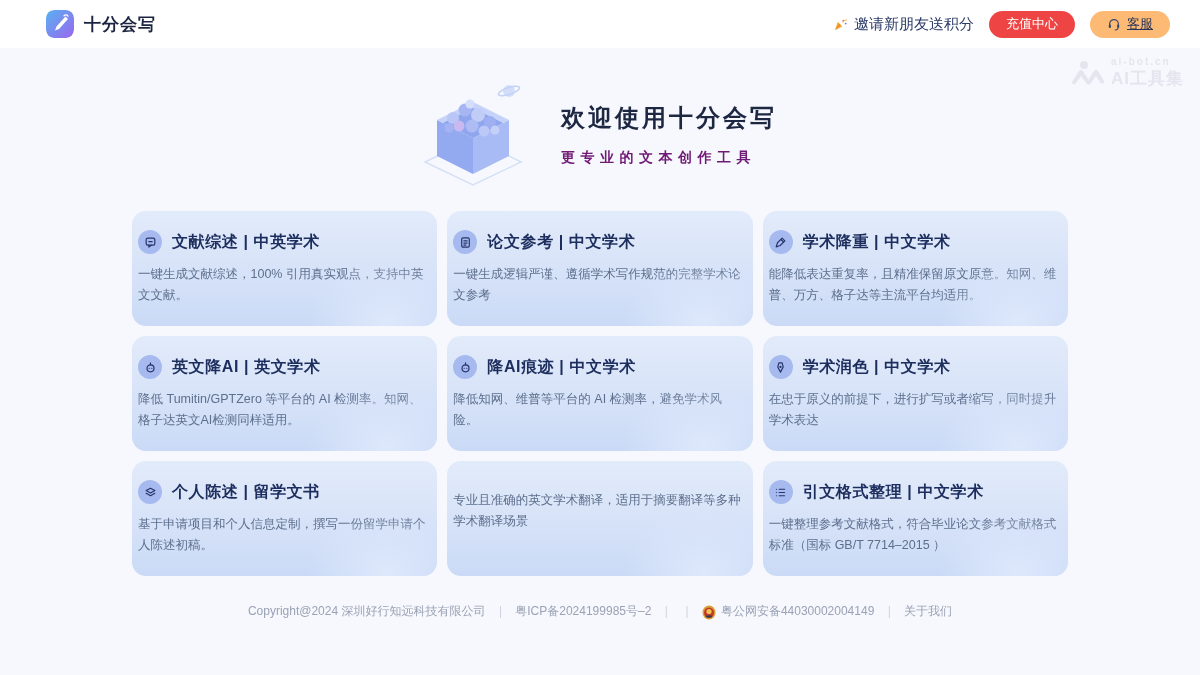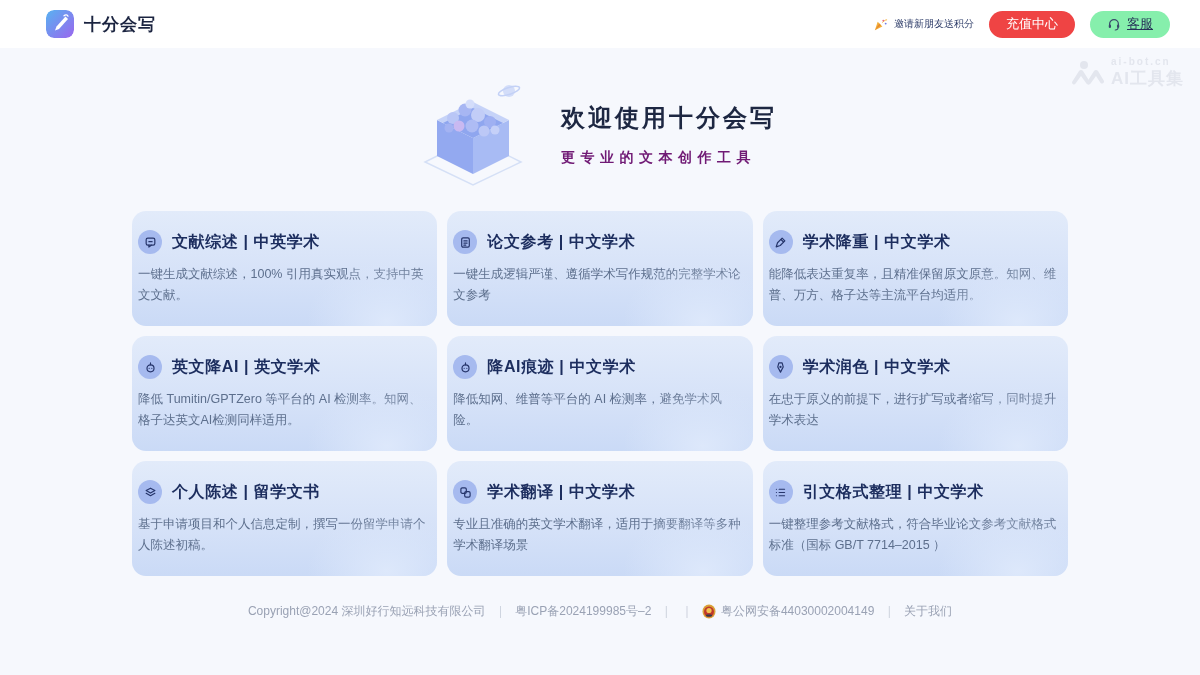--- a/index.html
+++ b/index.html
@@ -13,25 +13,25 @@
   
   .header {
     height:48px; background:#ffffff;
     display:flex; align-items:center; justify-content:space-between;
     padding:0 30px 0 38px;
   }
   .brand { display:flex; align-items:center; gap:10px;padding-left:8px; }
   .brand-logo { width:28px; height:28px; border-radius:8px; display:block; }
   .brand-name { font-size:17px; font-weight:700; color:#1b2440; letter-spacing:1px; }
   .header-right { display:flex; align-items:center; gap:15px; }
-  .invite-link { display:flex; align-items:center; gap:6px; font-size:10px; color:#2b3a67; font-weight:500; cursor:pointer; }
+  .invite-link { display:flex; align-items:center; gap:6px; font-size:15px; color:#2b3a67; font-weight:500; cursor:pointer; }
   .pill { height:27px; border:none; border-radius:14px; display:inline-flex; align-items:center; gap:6px;
           padding:0 17px; font-size:13px; cursor:pointer; font-family:inherit; font-weight:500; }
   .pill.primary { background:#ef4444; color:#ffffff; }
-  .pill.light { background:#86efac; color:#273358;text-decoration:underline; }
+  .pill.light { background:#fdba74; color:#273358;text-decoration:underline; }
   
   .watermark { position:absolute; top:56px; right:16px; display:flex; align-items:center; gap:6px; color:#e3e6ee; }
   .wm-text { text-align:left; }
   .wm-line1 { font-size:10px; font-weight:700; letter-spacing:2px; }
   .wm-line2 { font-size:17px; font-weight:700; letter-spacing:1px; }
   
   .hero { margin-top:34px; display:flex; justify-content:center; align-items:center; gap:38px; }
   .hero-illustration { width:100px; height:104px; }
   .hero-text {}
   .hero-title { font-size:24px; font-weight:700; letter-spacing:3px; color:#1d2742; }
@@ -56,21 +56,21 @@
                display:flex; align-items:center; justify-content:center; flex:none; }
   .card-icon svg { width:13px; height:13px; }
   .card-title { font-size:16px; font-weight:700; color:#1c2d5e; letter-spacing:0.6px; }
   .card-desc { margin-top:10px; font-size:12.5px; line-height:1.68; color:#5d6f8d; }
   
   .footer {
     margin-top:27px; display:flex; justify-content:center; align-items:center; gap:9px;
     font-size:12px; color:#9aa2b4;
   }
   .footer .link { cursor:pointer; }
-  .gongan { display:flex; align-items:center; gap:5px; }
+  .gongan { display:flex; align-items:flex-end; gap:5px; }
   .sep { color:#c3c9d6; }
   svg { display:block; }
 </style>
 </head>
 <body>
 
 <div class="header">
   <div class="brand">
     <svg class="brand-logo" viewBox="0 0 28 28">
       <defs>
@@ -244,29 +244,20 @@
           <path d="M12 4l8 4.5-8 4.5-8-4.5L12 4z"></path>
             <path d="M4 13.5L12 18l8-4.5"></path>
         </svg>
       </span>
       <span class="card-title">个人陈述 | 留学文书</span>
     </div>
     <div class="card-desc">基于申请项目和个人信息定制，撰写一份留学申请个人陈述初稿。</div>
   </div>
 
   <div class="card">
-    <div class="card-head">
-      <span class="card-icon">
-        <svg viewBox="0 0 24 24" fill="none" stroke="#26356b" stroke-width="2.2" stroke-linecap="round" stroke-linejoin="round">
-          <rect x="3.5" y="3.5" width="10" height="10" rx="2.5"></rect>
-            <rect x="10.5" y="10.5" width="10" height="10" rx="2.5"></rect>
-        </svg>
-      </span>
-      <span class="card-title">学术翻译 | 中文学术</span>
-    </div>
     <div class="card-desc">专业且准确的英文学术翻译，适用于摘要翻译等多种学术翻译场景</div>
   </div>
 
   <div class="card">
     <div class="card-head">
       <span class="card-icon">
         <svg viewBox="0 0 24 24" fill="none" stroke="#26356b" stroke-width="2.2" stroke-linecap="round" stroke-linejoin="round">
           <path d="M9.5 6h10M9.5 12h10M9.5 18h10"></path>
             <path d="M4.5 6h.01M4.5 12h.01M4.5 18h.01"></path>
         </svg>

